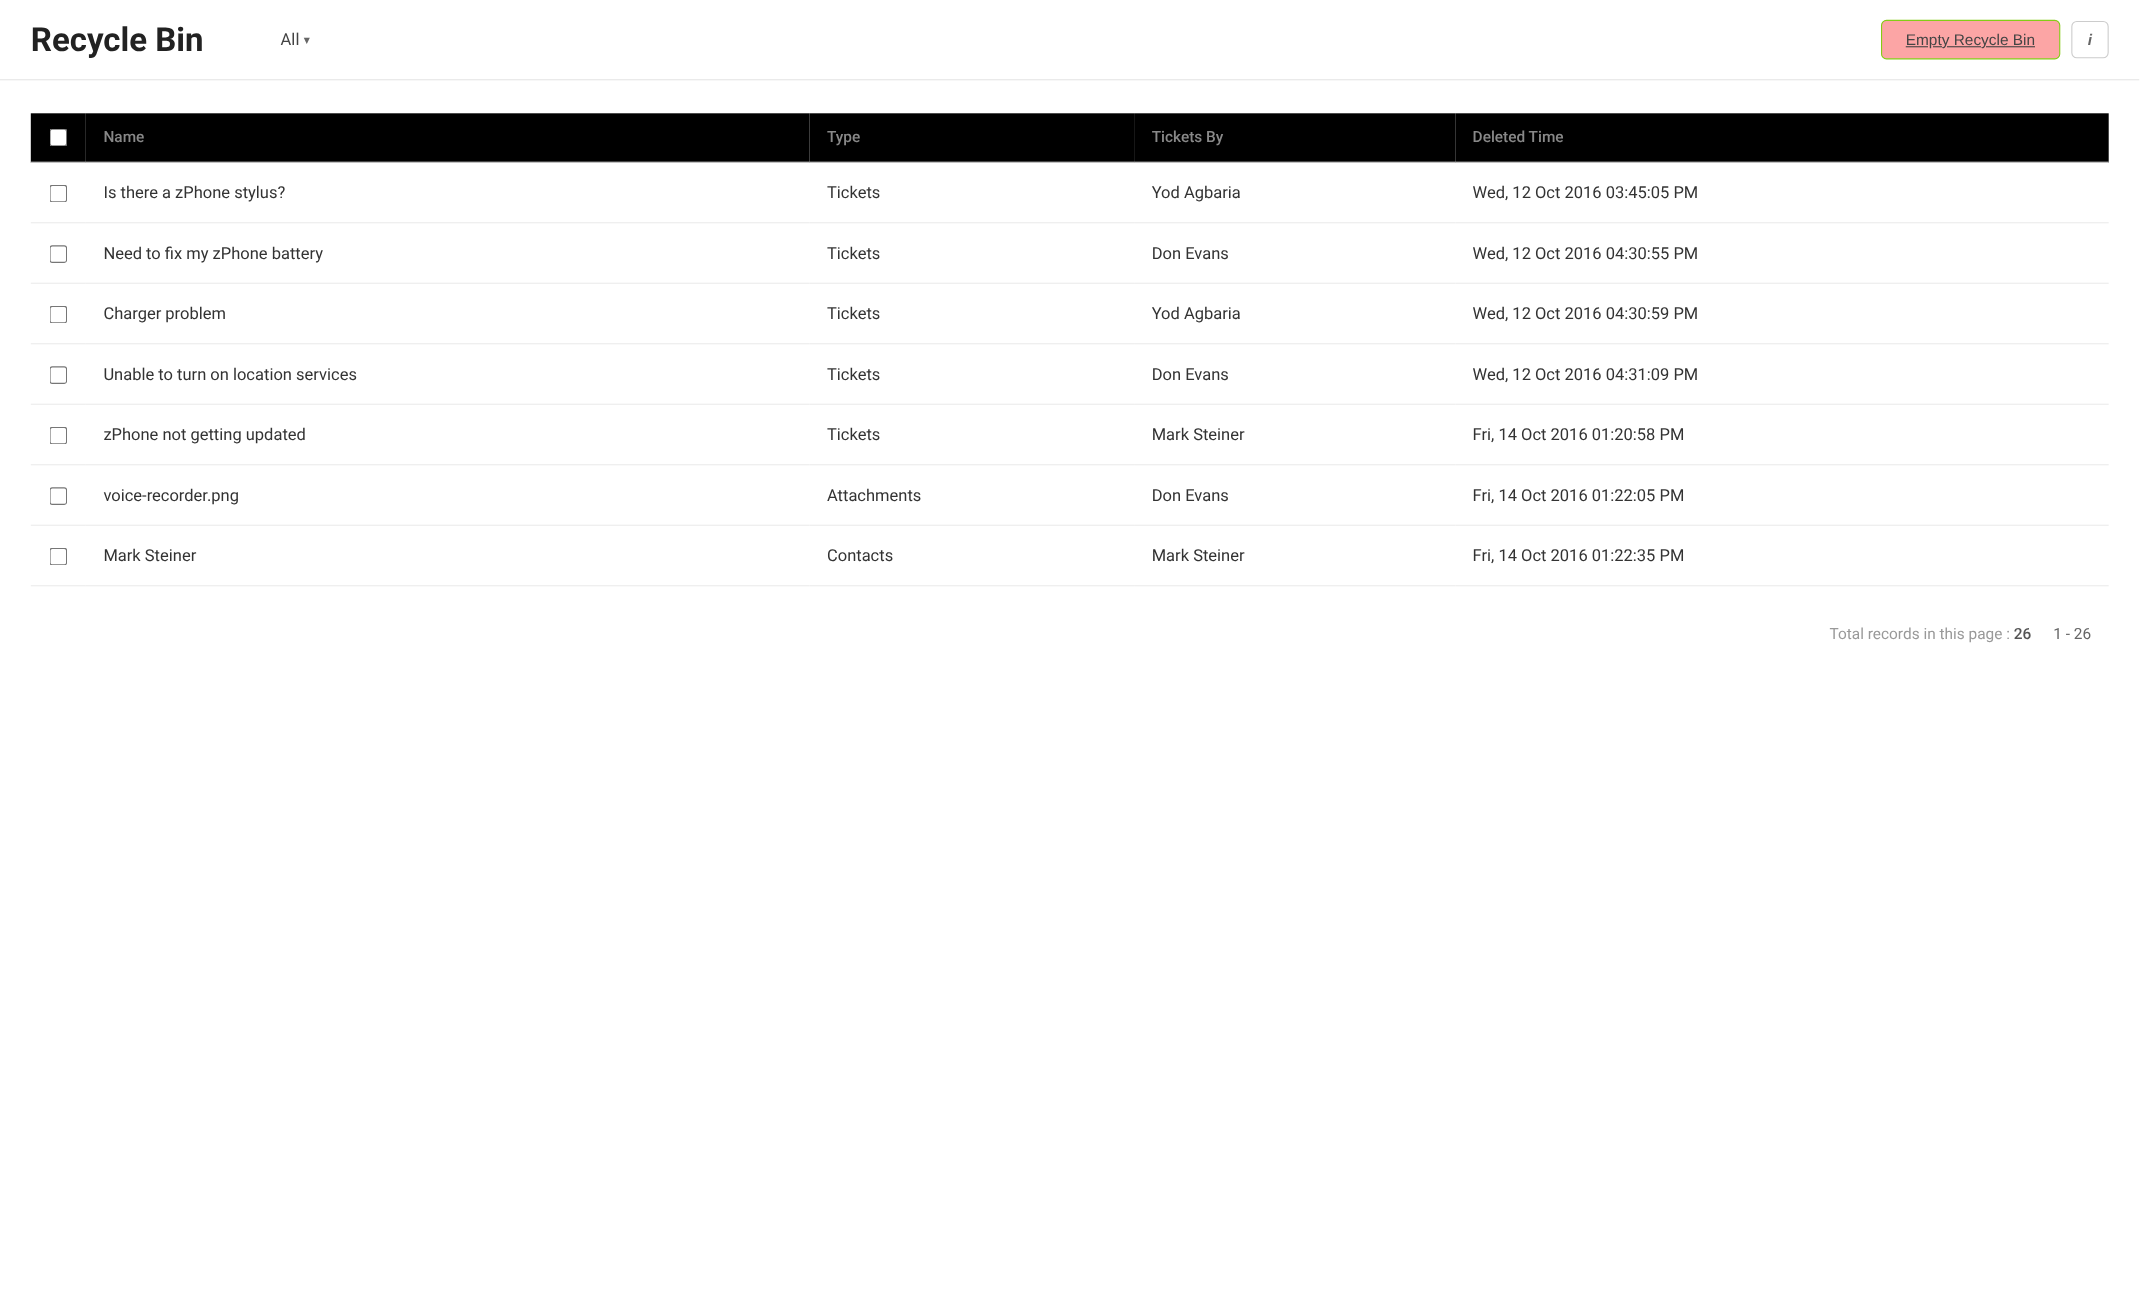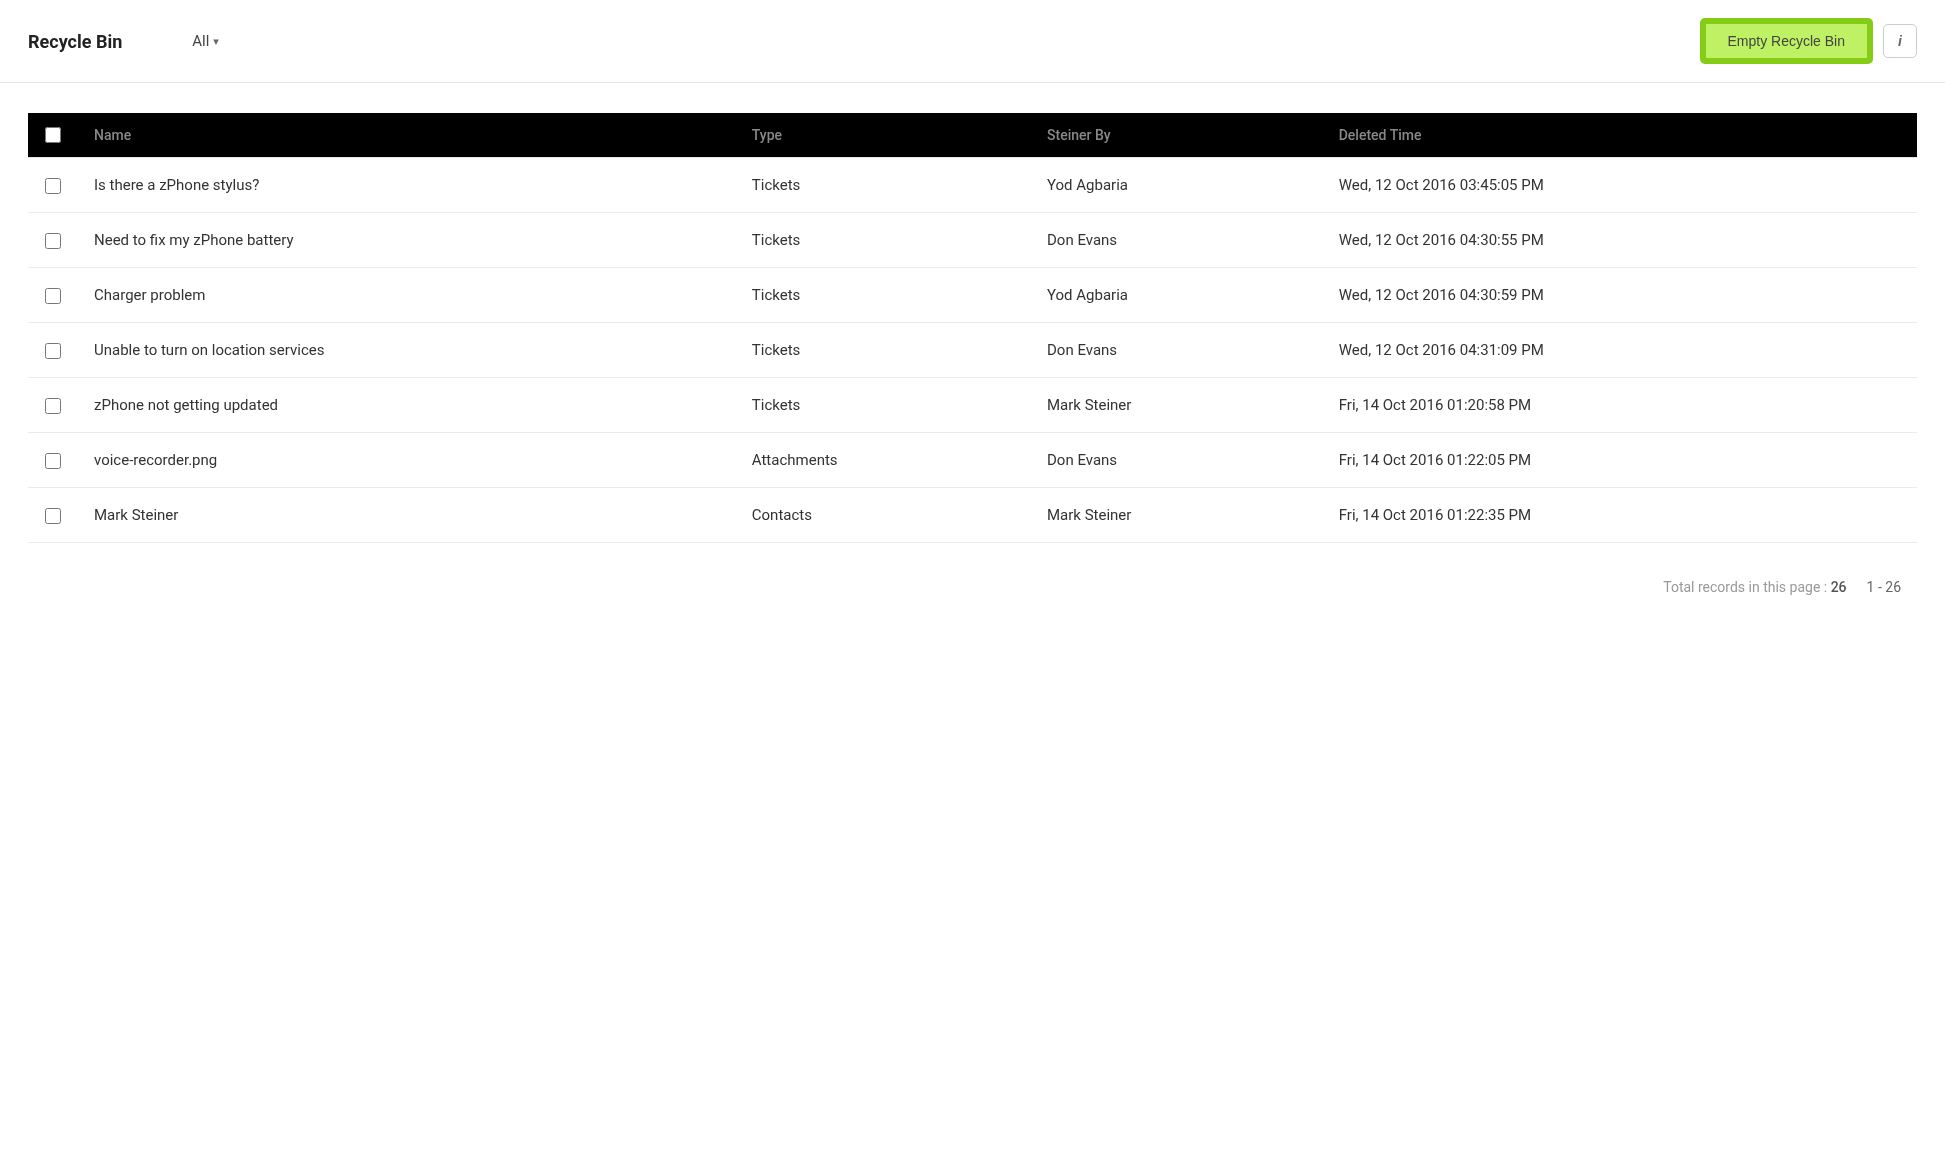--- a/index.html
+++ b/index.html
@@ -23,21 +23,21 @@
       border-bottom: 1px solid #e5e5e5;
     }
 
     .header-left {
       display: flex;
       align-items: center;
       gap: 14px;
     }
 
     .page-title {
-      font-size: 18px;
+      font-size: 30px;
       font-weight: 700;
       color: #222;
     }
 
     .filter-dropdown {
       display: flex;
       align-items: center;
       gap: 4px;
       font-size: 15px;
       color: #444;
@@ -53,26 +53,27 @@
     }
 
     .header-right {
       display: flex;
       align-items: center;
       gap: 10px;
     }
 
     .empty-recycle-btn {
       padding: 9px 22px;
-      border: 6px solid #84cc16;
-      background: #bef264;
+      border: 1px solid #84cc16;
+      background: #fca5a5;
       border-radius: 5px;
       font-size: 14px;
       color: #444;
       cursor: pointer;
+      text-decoration: underline;
     }
 
     .info-btn {
       width: 34px;
       height: 34px;
       border: 1px solid #ccc;
       border-radius: 5px;
       background: #fff;
       display: flex;
       align-items: center;
@@ -196,21 +197,21 @@
     <table>
       <thead>
         <tr>
           <th>
             <div class="checkbox-header">
               <input type="checkbox" style="">
             </div>
           </th>
           <th>Name</th>
           <th>Type</th>
-          <th>Steiner By</th>
+          <th>Tickets By</th>
           <th>Deleted Time</th>
         </tr>
       </thead>
       <tbody id="table-body">
       <tr>
             <td>
               <div class="checkbox-cell">
                 <input type="checkbox" style="">
               </div>
             </td>

